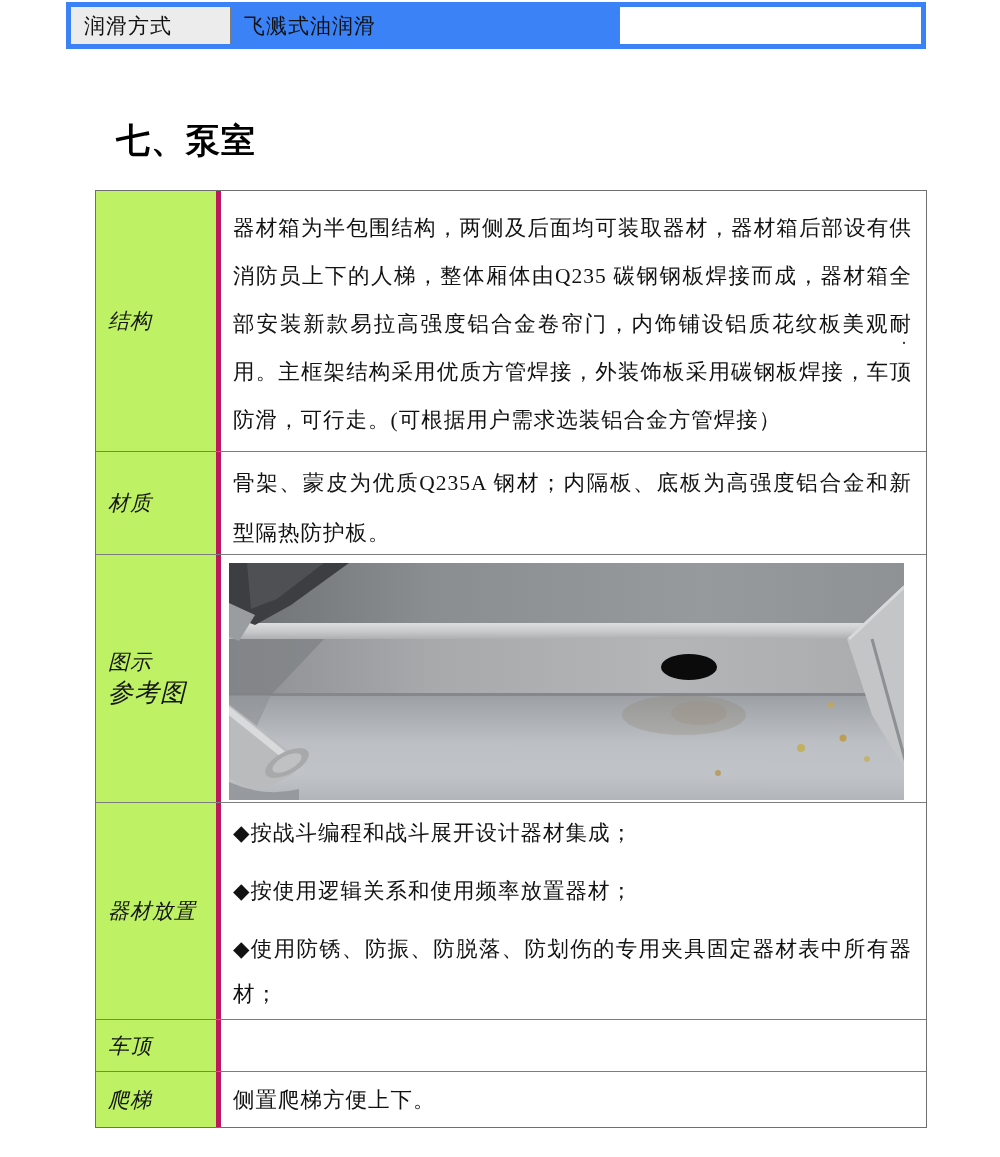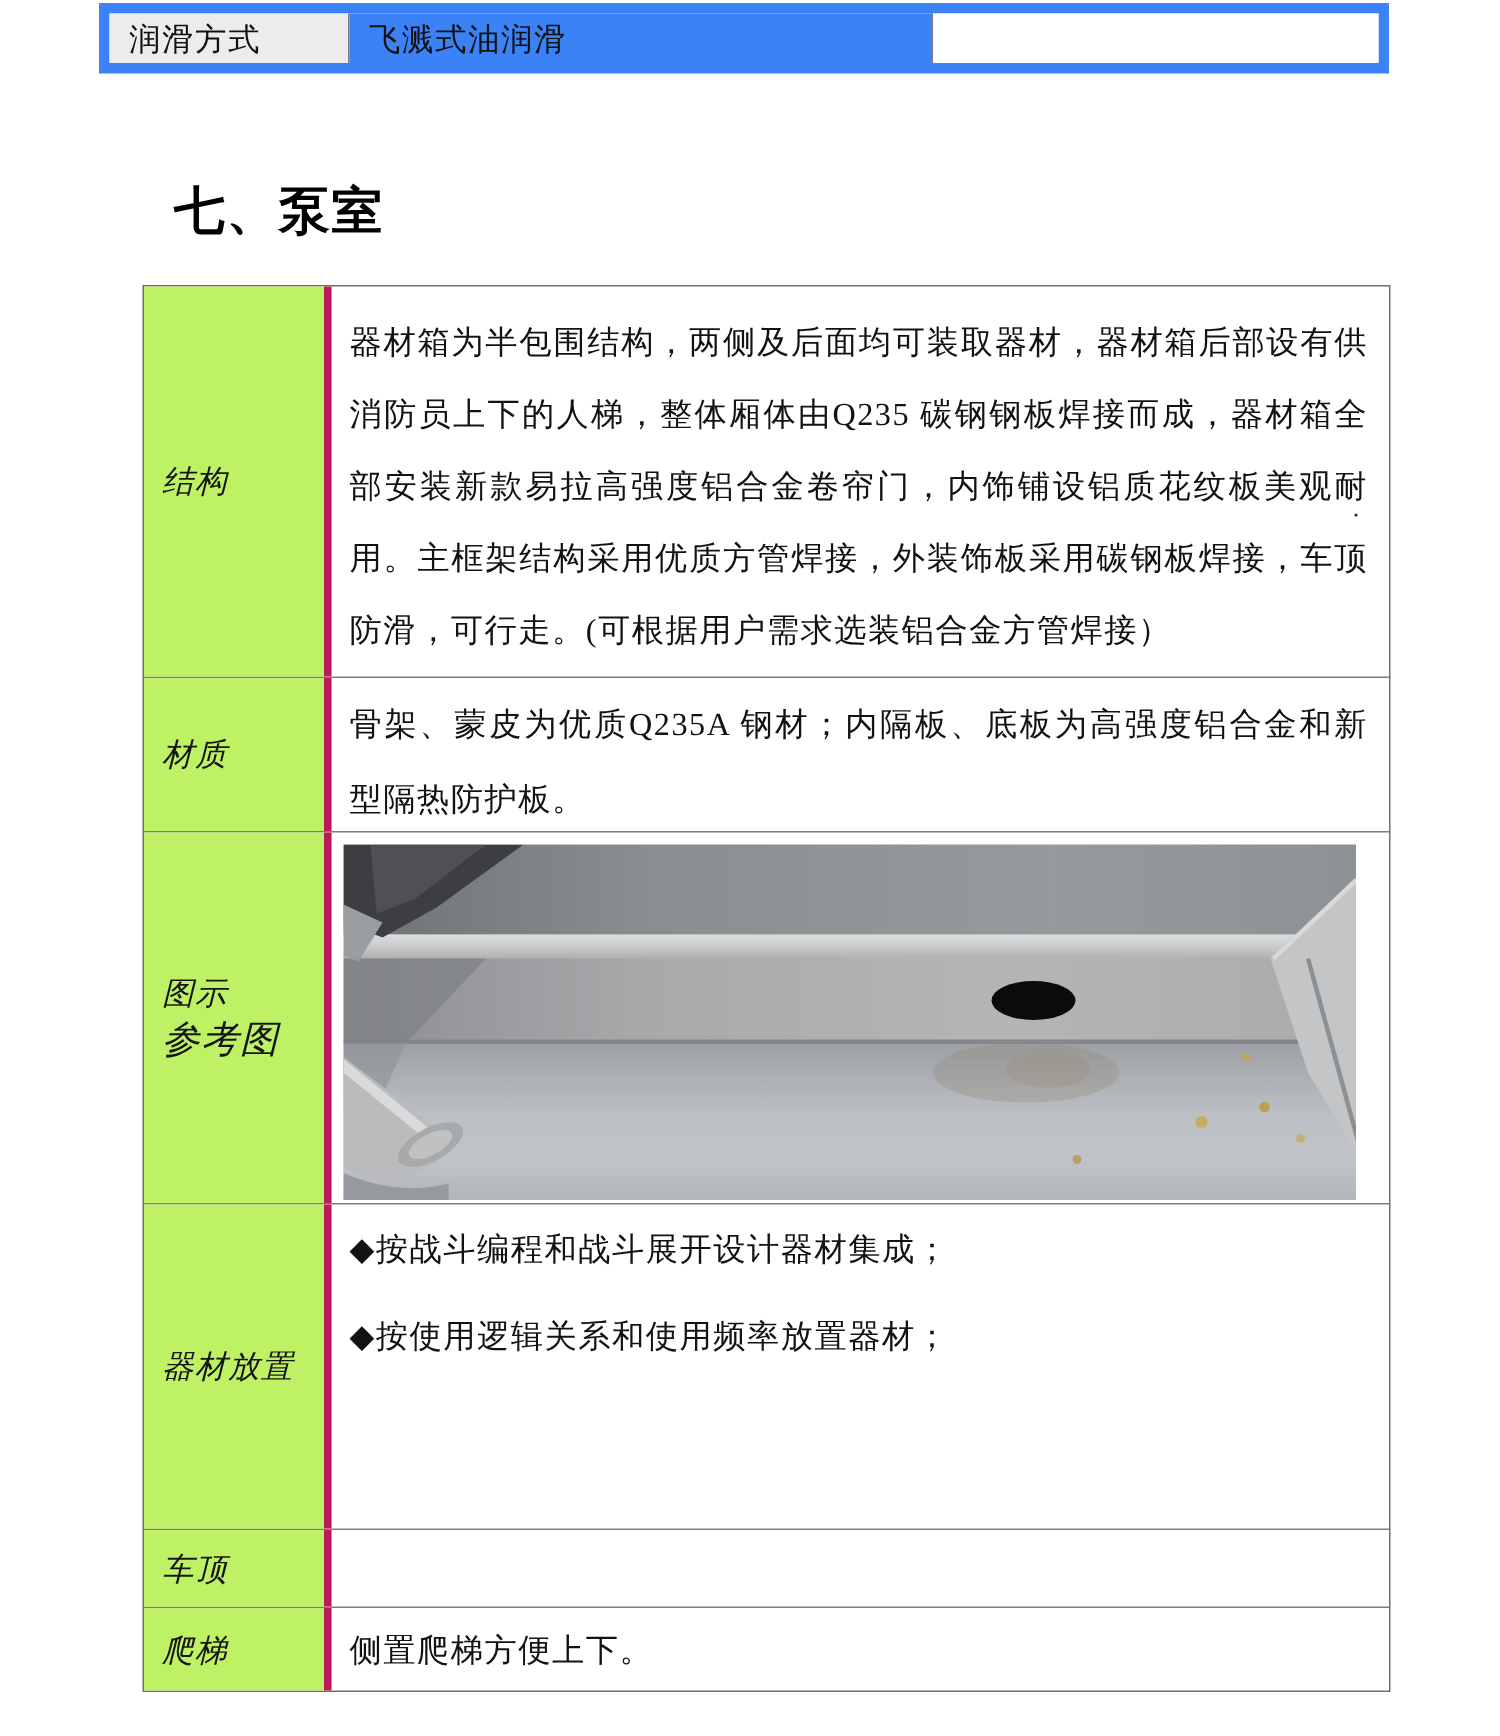--- a/index.html
+++ b/index.html
@@ -4,21 +4,21 @@
 <style>
   html,body{margin:0;padding:0;}
   body{
     width:1000px;height:1157px;position:relative;background:#ffffff;
     font-family:"Liberation Serif","DejaVu Serif",serif;
     color:#111;overflow:hidden;
   }
   
   .toptable{
     position:absolute;left:66px;top:2px;width:860px;height:47px;
-    border:7px solid #3b82f6;display:flex;box-sizing:border-box;
+    border:5px solid #3b82f6;display:flex;box-sizing:border-box;
   }
   .toptable .cell{
     box-sizing:border-box;height:100%;display:flex;align-items:center;
     padding-left:13px;font-size:21px;letter-spacing:1px;
     border-right:1px solid #7d7d7d;
   }
   .toptable .c1{width:160px;background:#ececec;}
   .toptable .c2{width:389px;background:#3b82f6;}
   .toptable .c3{flex:1;border-right:none;background:#ffffff;}
   
@@ -145,20 +145,21 @@
           </svg>
         </div>
       </div>
     </div>
 
     <div class="row" style="height:217px">
       <div class="lbl">器材放置</div>
       <div class="cnt bullets">
         <p>◆按战斗编程和战斗展开设计器材集成；</p>
         <p>◆按使用逻辑关系和使用频率放置器材；</p>
+        <p>◆使用防锈、防振、防脱落、防划伤的专用夹具固定器材表中所有器材；</p>
       </div>
     </div>
 
     <div class="row" style="height:52px">
       <div class="lbl">车顶</div>
     </div>
 
     <div class="row" style="height:55px">
       <div class="lbl">爬梯</div>
       <div class="cnt single">侧置爬梯方便上下。</div>

